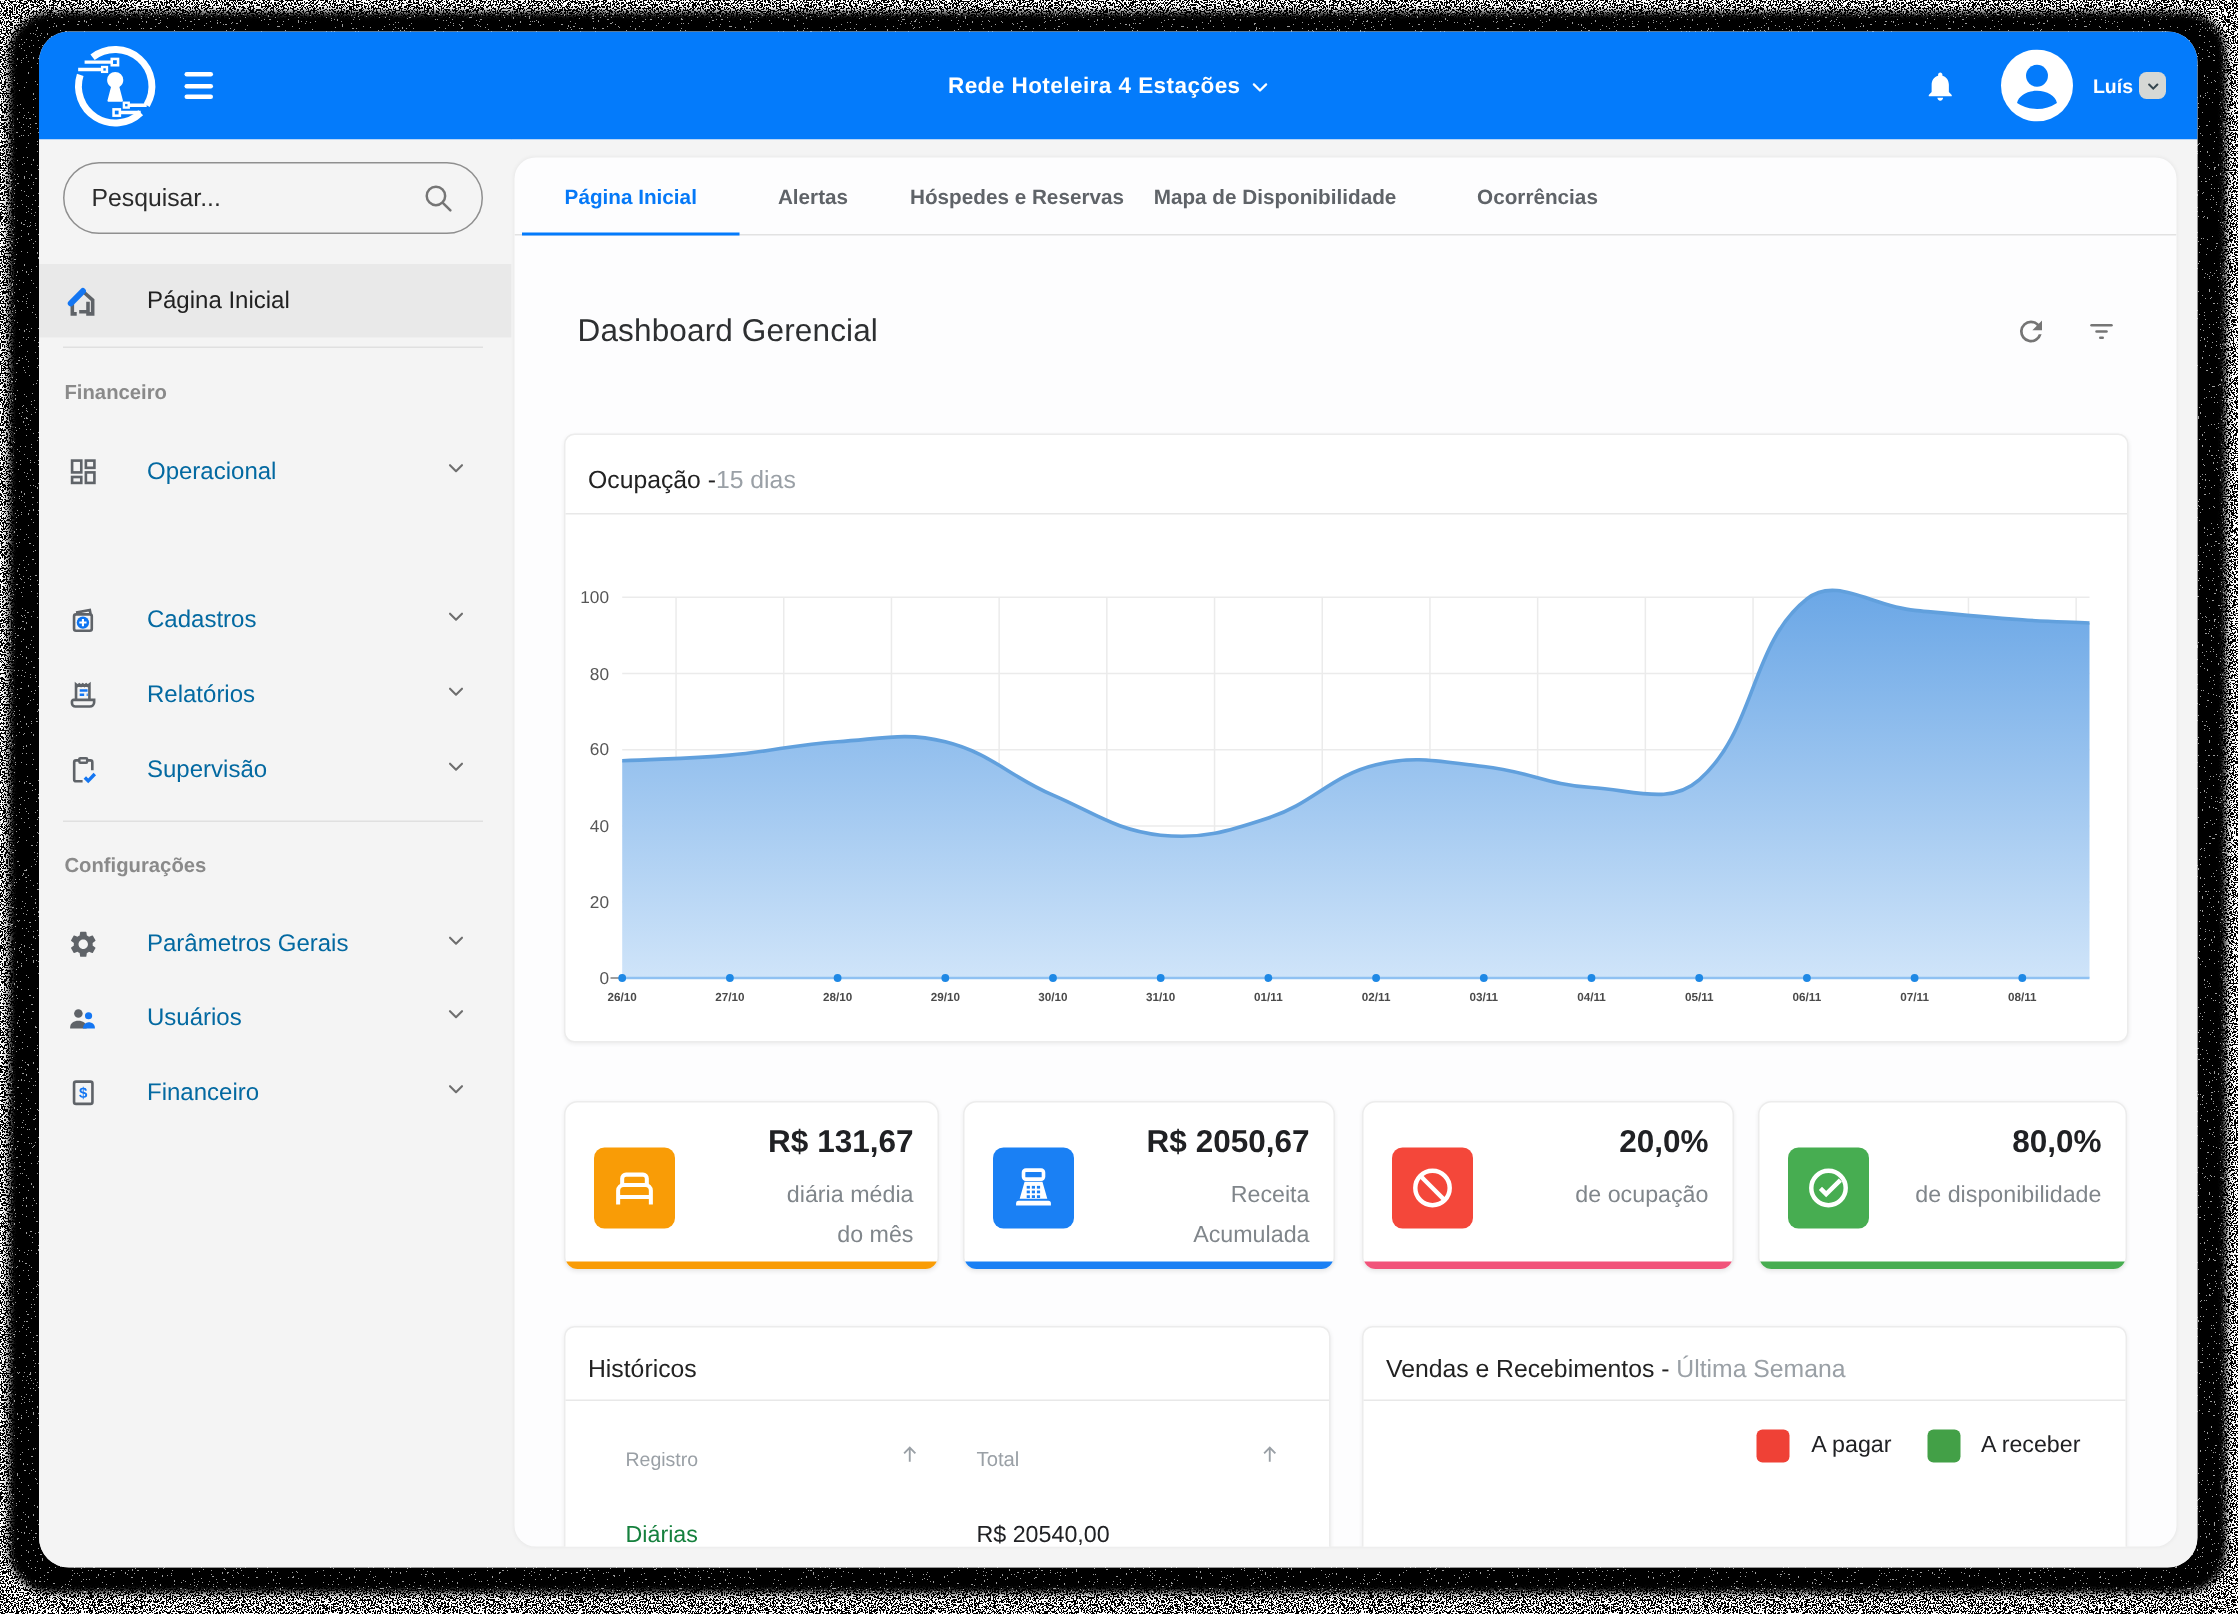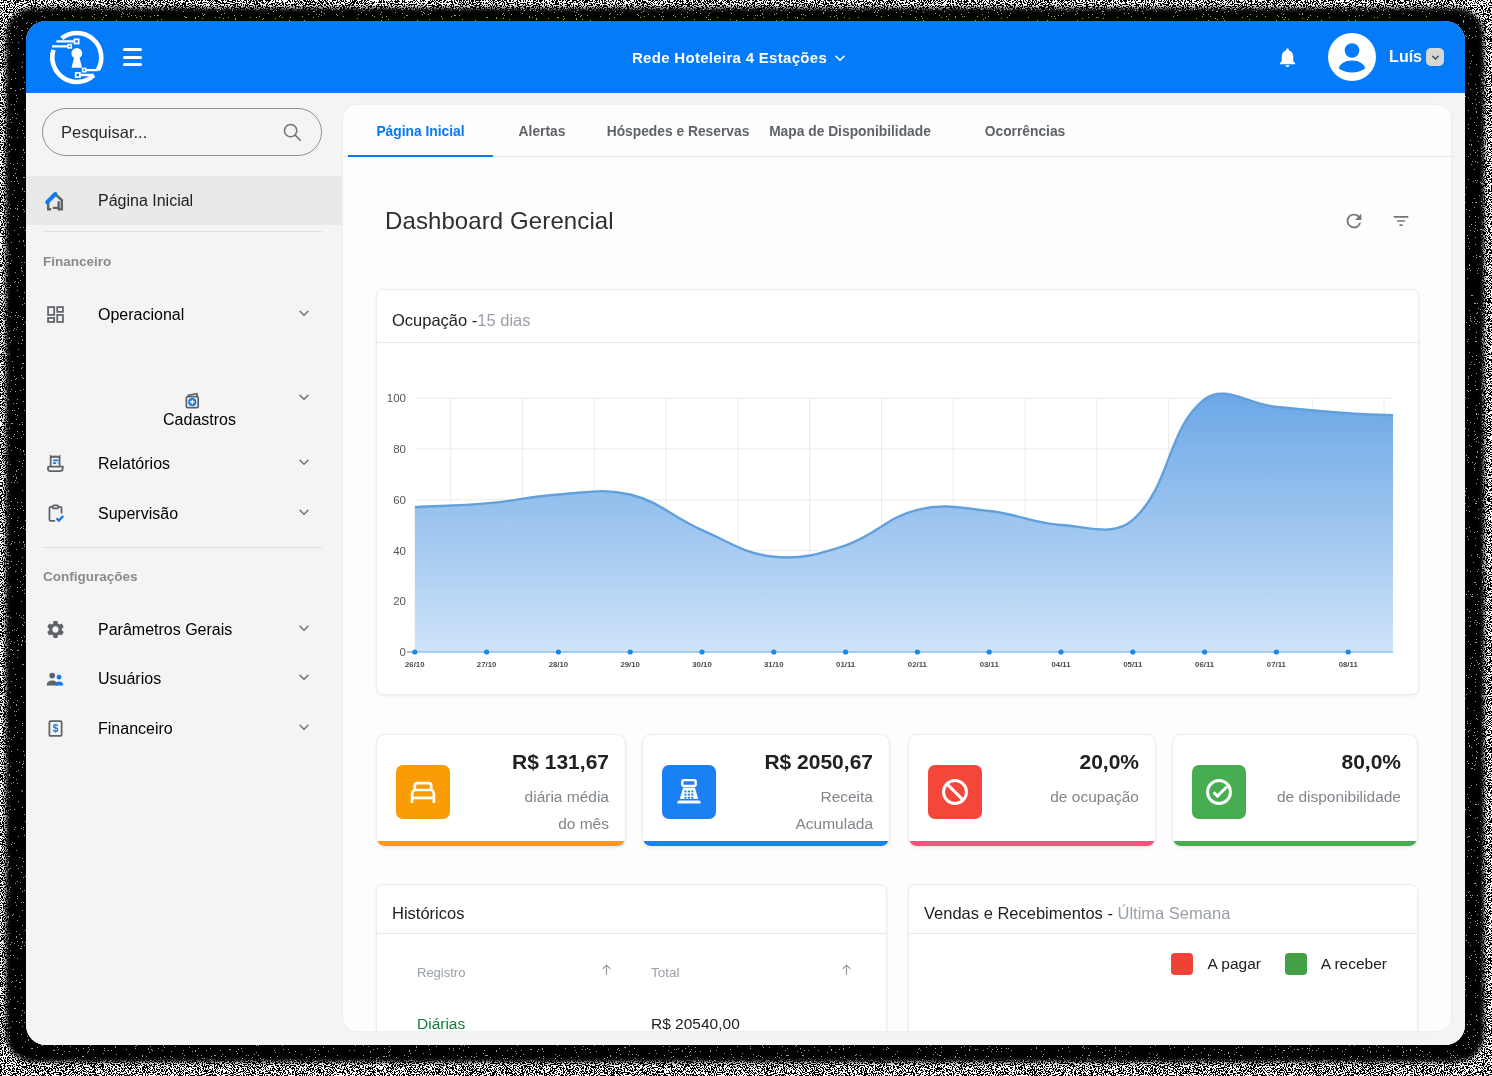--- a/index.html
+++ b/index.html
@@ -10,35 +10,35 @@
 #hdr .logo{position:absolute;left:20px;top:6px;}
 #hdr .burger{position:absolute;left:97px;top:27px;width:19px;}
 #hdr .burger div{height:3px;background:#fff;border-radius:2px;margin-bottom:4.5px;}
 #title{position:absolute;left:0;right:0;top:0;height:72px;display:flex;align-items:center;justify-content:center;padding-right:12px;color:#fff;font-size:15px;font-weight:700;letter-spacing:.3px;}
 #title svg{margin-left:6px;margin-top:2px;}
 .hright{position:absolute;right:0;top:0;height:72px;display:flex;align-items:center;}
 
 #side{position:absolute;left:0;top:72px;width:315px;bottom:0;background:#f4f4f4;}
 #search{position:absolute;left:16px;top:15px;width:280px;height:48px;border:1px solid #8f8f8f;border-radius:24px;display:flex;align-items:center;padding:0 18px;color:#2b2b2b;font-size:16.5px;}
 #search svg{margin-left:auto;}
-.mitem{position:absolute;left:0;width:100%;height:49px;display:flex;align-items:center;color:#000000;font-size:16px;}
+.mitem{position:absolute;left:0;width:100%;height:49px;display:flex;align-items:center;color:#0369a1;font-size:16px;}
 .mitem .mi{width:22px;height:22px;margin-left:18px;display:flex;align-items:center;justify-content:center;}
 .mitem .mt{margin-left:32px;}
 .mitem .chev{position:absolute;right:29px;}
 .sect{position:absolute;left:17px;color:#8a8a8a;font-size:13.5px;font-weight:700;}
 .sdiv{position:absolute;left:16px;width:280px;border-top:1px solid #e0e0e0;}
 
 #main{position:absolute;left:315px;top:72px;right:0;bottom:0;background:#f4f4f4;}
 #panel{position:absolute;left:2px;top:12px;width:1108px;height:926px;background:#fdfdfe;border-radius:14px;overflow:hidden;box-shadow:0 0 3px rgba(0,0,0,0.06);}
 #tabs{position:absolute;left:0;top:0;width:100%;height:52px;border-bottom:1px solid #e2e2e2;display:flex;align-items:center;}
 .tab{font-size:13.8px;color:#5f6368;font-weight:700;text-align:center;top:0;height:52px;line-height:53px;}
 .tab.act{color:#0679f7;}
 .tab.act:after{content:"";position:absolute;left:0;right:0;bottom:0;height:2.5px;background:#047bfb;}
 #h1row{position:absolute;left:42px;top:98px;right:40px;height:36px;display:flex;align-items:center;}
-#h1row .t{font-size:24px;color:#2d2f31;font-weight:400;letter-spacing:.1px;}
+#h1row .t{font-size:21px;color:#2d2f31;font-weight:400;letter-spacing:.1px;}
 .card{position:absolute;background:#fff;border:1px solid #ececec;border-radius:7px;box-shadow:0 1px 3px rgba(0,0,0,0.07);}
 .chead{height:49px;display:flex;align-items:center;padding-top:8px;padding-left:15px;font-size:16.5px;color:#222;border-bottom:1px solid #e8e8e8;font-weight:400;}
 .chead .sub{color:#9aa0a6;font-weight:400;}
 
 .stat{position:absolute;top:629px;height:113px;background:#fff;border:1px solid #ececec;border-radius:9px;box-shadow:0 1px 3px rgba(0,0,0,0.07);overflow:hidden;}
 .stat .bar{position:absolute;left:0;right:0;bottom:0;height:5px;}
 .stat .icon{position:absolute;left:19px;top:30px;width:54px;height:54px;border-radius:7px;display:flex;align-items:center;justify-content:center;}
 .stat .val{position:absolute;right:16px;top:15px;font-size:21px;font-weight:700;color:#202124;}
 .stat .lab{position:absolute;right:16px;top:48px;font-size:15.5px;color:#80868b;text-align:right;line-height:27px;}
 </style></head>
@@ -99,21 +99,21 @@
         </svg></div>
     <div class="hright">
       <svg width="23" height="23" viewBox="0 0 24 24" style="margin-right:29px">
           <path fill="#fff" d="M12 22c1.1 0 2-.9 2-2h-4c0 1.1.9 2 2 2zm6-6v-5c0-3.07-1.63-5.64-4.5-6.32V4c0-.83-.67-1.5-1.5-1.5S10.5 3.17 10.5 4v.68C7.64 5.36 6 7.92 6 11v5l-2 2v1h16v-1l-2-2z"></path>
         </svg>
       <svg width="48" height="48" viewBox="0 0 48 48" style="margin-right:13px">
           <circle cx="24" cy="24" r="24" fill="#fff"></circle>
           <circle cx="24" cy="17.5" r="7.3" fill="#047bfb"></circle>
           <path d="M24 27.5 c6.8 0 12.3 3.4 13.3 8.1 a24 24 0 0 1 -26.6 0 c1-4.7 6.5-8.1 13.3-8.1z" fill="#047bfb"></path>
         </svg>
-      <span style="color:#fff;font-size:16px;font-weight:700;margin-right:4px;">Luís</span>
+      <span style="color:#fff;font-size:13px;font-weight:700;margin-right:4px;">Luís</span>
       <div style="width:18px;height:18px;background:#d6d8d5;border-radius:5px;display:flex;align-items:center;justify-content:center;margin-right:21px;">
         <svg width="11" height="11" viewBox="0 0 24 24">
             <path d="M6 9.5 l6 6 6-6" fill="none" stroke="#36474f" stroke-width="3" stroke-linecap="round"></path>
           </svg>
       </div>
     </div>
   </div>
   <div id="side">
     <div id="search">Pesquisar...<svg width="22" height="22" viewBox="0 0 24 24">
           <circle cx="10.5" cy="10.5" r="6.7" fill="none" stroke="#757575" stroke-width="1.8"></circle>
@@ -139,21 +139,21 @@
               <rect x="3.5" y="16" width="7" height="4.5"></rect>
               <rect x="14" y="12.5" width="6.5" height="8"></rect>
             </g>
           </svg>
         </span>
         <span class="mt">Operacional</span>
         <span class="chev"><svg width="16" height="16" viewBox="0 0 24 24">
             <path d="M6 9.2 l6 6 6-6" fill="none" stroke="#6f6f6f" stroke-width="2.1" stroke-linecap="round" stroke-linejoin="round"></path>
           </svg></span>
       </div>
-    <div class="mitem" style="top:296px;flex-direction:column;">
+    <div class="mitem" style="top:296px;">
         <span class="mi" id="icoCad">
           <svg width="21" height="21" viewBox="0 0 24 24">
             <path d="M6.5 6.2 L17 4.2 l.6 3" fill="none" stroke="#5f6368" stroke-width="2"></path>
             <rect x="5" y="7.5" width="13.5" height="12.5" rx="1.5" fill="none" stroke="#5f6368" stroke-width="2"></rect>
             <circle cx="11.75" cy="13.75" r="4.7" fill="#0c74f2"></circle>
             <path d="M11.75 11 v5.5 M9 13.75 h5.5" stroke="#fff" stroke-width="1.6"></path>
           </svg>
         </span>
         <span class="mt">Cadastros</span>
         <span class="chev"><svg width="16" height="16" viewBox="0 0 24 24">

